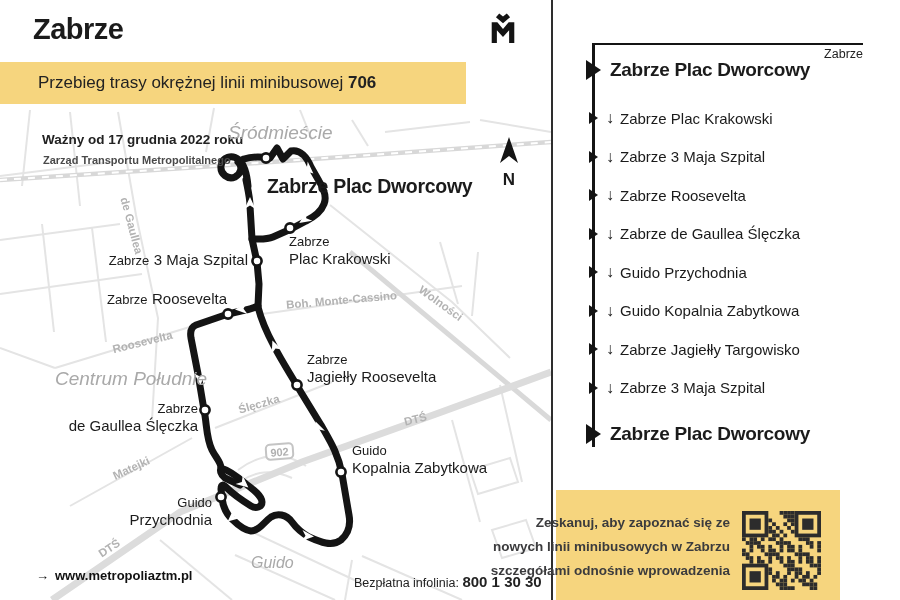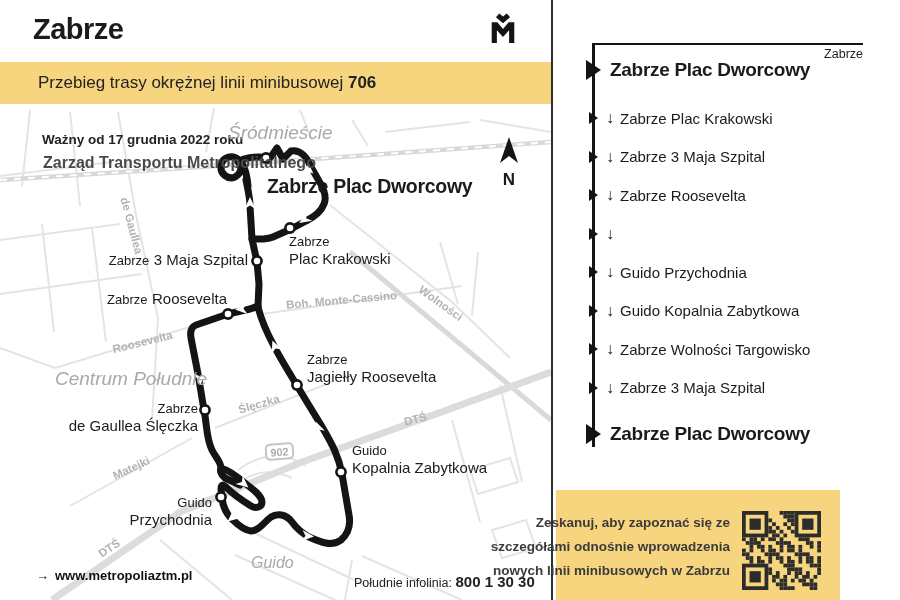--- a/index.html
+++ b/index.html
@@ -7,30 +7,30 @@
     font-family:"Liberation Sans", sans-serif; color:#1b1b1b; }
   .page { position:relative; width:900px; height:600px; background:#fff; }
 
   
   .left { position:absolute; left:0; top:0; width:551px; height:600px; background:#fff; overflow:hidden; }
   .divider { position:absolute; left:551px; top:0; width:2px; height:600px; background:#2e2e2e; }
 
   .title { position:absolute; left:33px; top:13px; font-size:29px; font-weight:bold; letter-spacing:-0.5px; }
   .logo { position:absolute; left:487px; top:11px; width:32px; height:34px; }
 
-  .banner { position:absolute; left:0; top:62px; width:551px; height:42px; background:#F6D57E; display:flex; align-items:center; }
+  .banner { position:absolute; left:0; top:62px; width:466px; height:42px; background:#F6D57E; display:flex; align-items:center; }
   .banner-text { margin-left:38px; font-size:17px; color:#222; }
   .banner-text b { font-weight:bold; }
 
   .map { position:absolute; left:0; top:104px; width:551px; height:496px;border-radius:26px; }
   .map svg.base { position:absolute; left:0; top:0; }
 
   .maplabel { position:absolute; white-space:nowrap; line-height:1.15; }
   .validity { left:42px; top:28px; font-size:13.5px; font-weight:bold; color:#222; }
-  .operator { left:43px; top:50px; font-size:16px; font-weight:bold; color:#4a4a4a;text-align:right; }
+  .operator { left:43px; top:50px; font-size:11px; font-weight:bold; color:#4a4a4a;text-align:right; }
 
   .area { font-style:italic; color:#a9a9a9; font-size:19px; }
   .street { color:#b3b3b3; font-size:11.5px; font-weight:bold; }
 
   .stoplabel { color:#1c1c1c; }
   .stoplabel .pre { font-size:13px; font-weight:normal; }
   .stoplabel .nm  { font-size:15px; font-weight:normal; }
   .terminal-label { font-size:19.5px; font-weight:bold; letter-spacing:-0.3px; }
 
   .shield { position:absolute; left:265px; top:339px; width:29px; height:17px; background:#fff;
@@ -221,21 +221,21 @@
 
       <div class="maplabel stoplabel" style="left:307px; top:246px;">
         <span class="pre">Zabrze</span><br>
         <span class="nm">Jagiełły Roosevelta</span>
       </div>
 
       <div class="footer-web">
         <span class="arr">→</span><span>www.metropoliaztm.pl</span>
       </div>
       <div class="footer-info">
-        <span>Południe infolinia:</span>
+        <span>Bezpłatna infolinia:</span>
         <b>800 1 30 30</b>
       </div>
     </div>
   </div>
 
   <div class="divider"></div>
 
   <div class="right">
     <div class="hline"></div>
     <div class="vline"></div>
@@ -257,52 +257,53 @@
       <span class="sm-label">Zabrze 3 Maja Szpital</span>
     </div>
     <div class="row" style="top:186px;">
       <span class="tri-sm"></span>
       <span class="dn">↓</span>
       <span class="sm-label">Zabrze Roosevelta</span>
     </div>
     <div class="row" style="top:224.5px;">
       <span class="tri-sm"></span>
       <span class="dn">↓</span>
+      <span class="sm-label">Zabrze de Gaullea Ślęczka</span>
     </div>
     <div class="row" style="top:263px;">
       <span class="tri-sm"></span>
       <span class="dn">↓</span>
       <span class="sm-label">Guido Przychodnia</span>
     </div>
     <div class="row" style="top:301.5px;">
       <span class="tri-sm"></span>
       <span class="dn">↓</span>
       <span class="sm-label">Guido Kopalnia Zabytkowa</span>
     </div>
     <div class="row" style="top:340px;">
       <span class="tri-sm"></span>
       <span class="dn">↓</span>
-      <span class="sm-label">Zabrze Wolności Targowisko</span>
+      <span class="sm-label">Zabrze Jagiełły Targowisko</span>
     </div>
     <div class="row" style="top:378.5px;">
       <span class="tri-sm"></span>
       <span class="dn">↓</span>
       <span class="sm-label">Zabrze 3 Maja Szpital</span>
     </div>
 
     <div class="row" style="top:423px;">
       <span class="tri-big"></span>
       <span class="big-label">Zabrze Plac Dworcowy</span>
     </div>
 
     <div class="qr-box">
       <div class="qr-text">
         <div>Zeskanuj, aby zapoznać się ze</div>
+        <div>nowych linii minibusowych w Zabrzu</div>
         <div>szczegółami odnośnie wprowadzenia</div>
-        <div>nowych linii minibusowych w Zabrzu</div>
       </div>
       <div class="qr"><svg width="79" height="79" viewBox="0 0 79 79">
             <rect x="37.62" y="0.00" width="3.76" height="3.76" fill="#2c2c2c"></rect>
             <rect x="41.38" y="0.00" width="3.76" height="3.76" fill="#2c2c2c"></rect>
             <rect x="45.14" y="0.00" width="3.76" height="3.76" fill="#2c2c2c"></rect>
             <rect x="48.90" y="0.00" width="3.76" height="3.76" fill="#2c2c2c"></rect>
             <rect x="41.38" y="3.76" width="3.76" height="3.76" fill="#2c2c2c"></rect>
             <rect x="45.14" y="3.76" width="3.76" height="3.76" fill="#2c2c2c"></rect>
             <rect x="48.90" y="3.76" width="3.76" height="3.76" fill="#2c2c2c"></rect>
             <rect x="26.33" y="7.52" width="3.76" height="3.76" fill="#2c2c2c"></rect>

